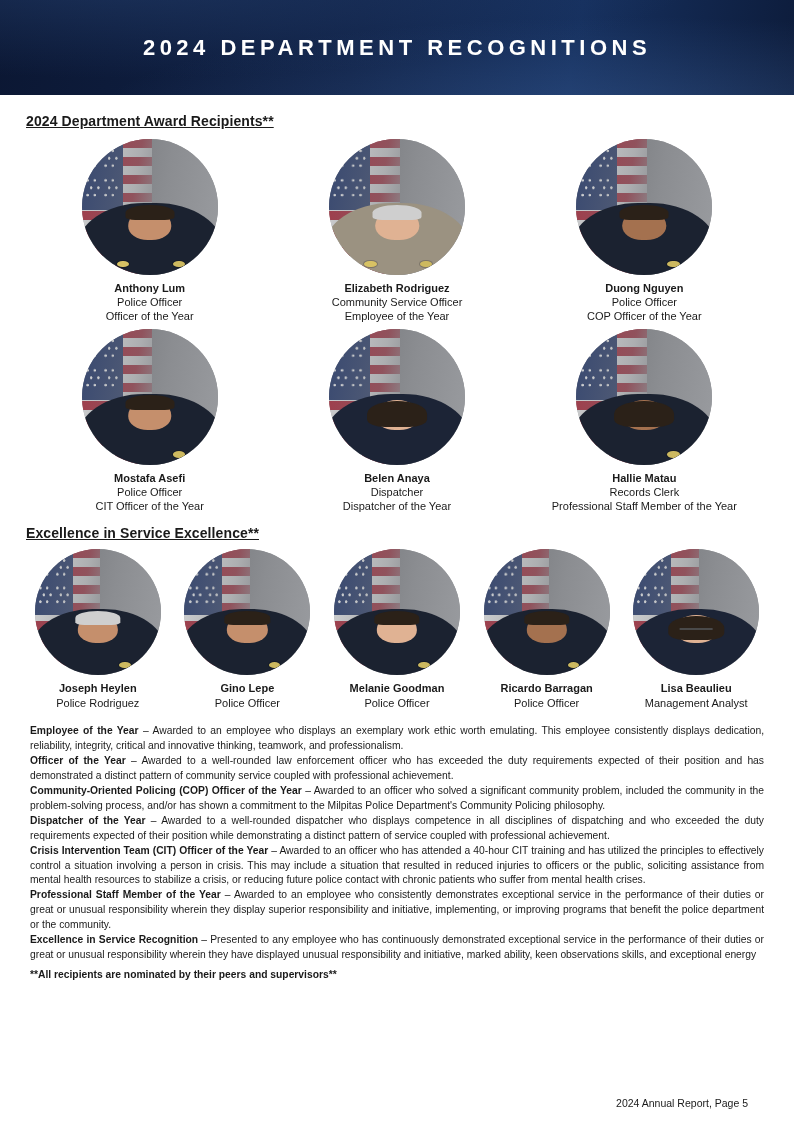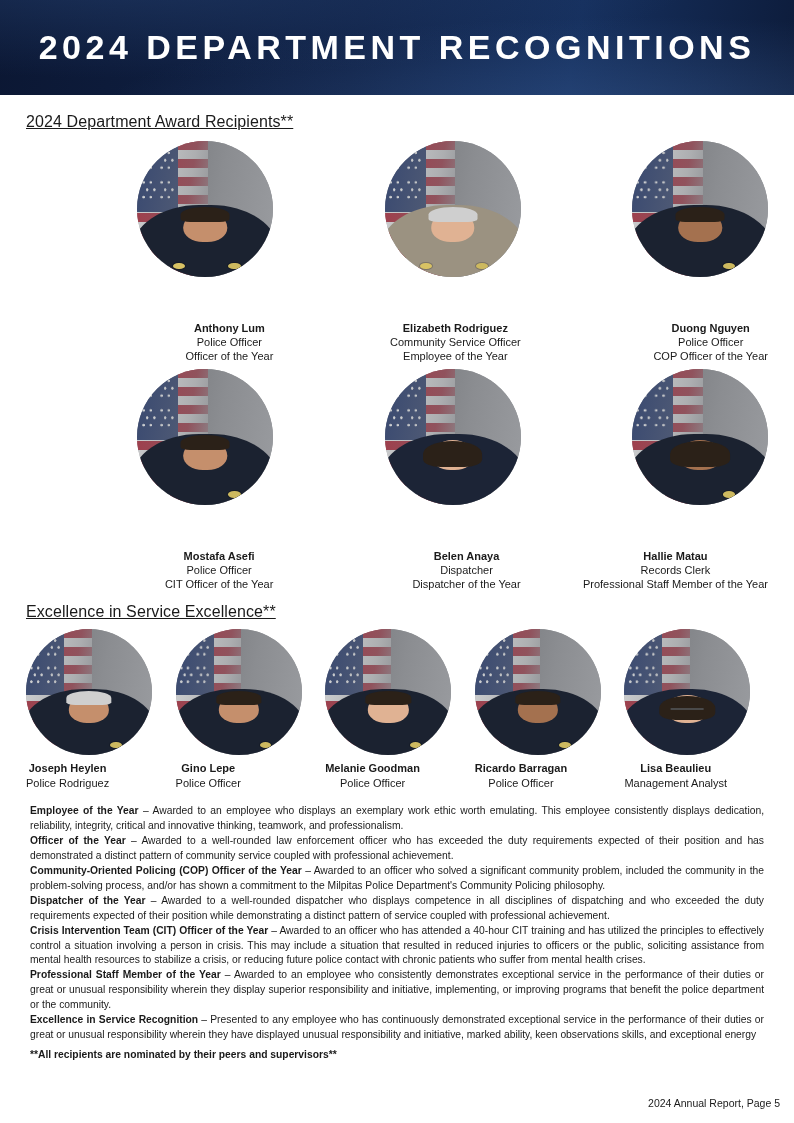--- a/index.html
+++ b/index.html
@@ -27,50 +27,49 @@
     content: "";
     position: absolute;
     inset: 0;
     background:
       radial-gradient(ellipse at 80% 120%, rgba(70,110,170,0.35), transparent 60%),
       radial-gradient(ellipse at 15% -20%, rgba(40,70,120,0.5), transparent 60%);
     pointer-events: none;
   }
   .banner-title {
     color: #ffffff;
-    font-size: 34px;
+    font-size: 22px;
     font-weight: bold;
     letter-spacing: 4.5px;
     white-space: nowrap;
     z-index: 2;
     text-align: center;
   }
   
   .page {
     padding: 14px 26px 0 26px;
   }
   .section-heading {
-    font-size: 16px;
-    font-weight: normal;
+    font-size: 14px;
+    font-weight: bold;
     text-decoration: underline;
     margin: 4px 0 6px 0;
     letter-spacing: 0.1px;
   }
   
   .award-grid {
     display: grid;
     grid-template-columns: repeat(3, 1fr);
     row-gap: 6px;
     margin-top: 10px;
   }
   .award-cell {
     display: flex;
     flex-direction: column;
-    align-items: flex-end;
-    gap: 38px;
+    align-items: center;
   }
   .portrait {
     border-radius: 50%;
     overflow: hidden;
     position: relative;
     background: #8e9094;
     flex: none;
   }
   .p-large { width: 136px; height: 136px; }
   
@@ -183,21 +182,21 @@
   .caption .nm { font-weight: bold; display: block; }
   .caption .ln { display: block; }
   
   .excellence-heading { margin-top: 12px; }
   .excellence-row {
     display: grid;
     grid-template-columns: repeat(5, 1fr);
     margin-top: 8px;
     column-gap: 6px;
   }
-  .ex-cell { display: flex; flex-direction: column; align-items: flex-start; }
+  .ex-cell { display: flex; flex-direction: column; align-items: center; }
   .p-ex { width: 126px; height: 126px; }
   .ex-caption { font-size: 11px; text-align: center; margin-top: 6px; line-height: 1.3; }
   .ex-caption .nm { font-weight: bold; display: block; }
   
   .definitions {
     margin-top: 14px;
     font-size: 10.3px;
     line-height: 1.43;
     text-align: justify;
     padding: 0 4px;
@@ -205,21 +204,21 @@
   .definitions p { margin: 0 0 0.5px 0; }
   .definitions b { font-weight: bold; }
   .footnote {
     font-size: 10.3px;
     font-weight: bold;
     margin-top: 6px;
     padding: 0 4px;
   }
   .page-footer {
     position: absolute;
-    right: 14px;
+    right: 46px;
     bottom: 14px;
     font-size: 10.5px;
     color: #1a1a1a;
   }
 </style>
 </head>
 <body>
 
 <div class="banner">
   <div class="banner-title">2024 DEPARTMENT RECOGNITIONS</div>

